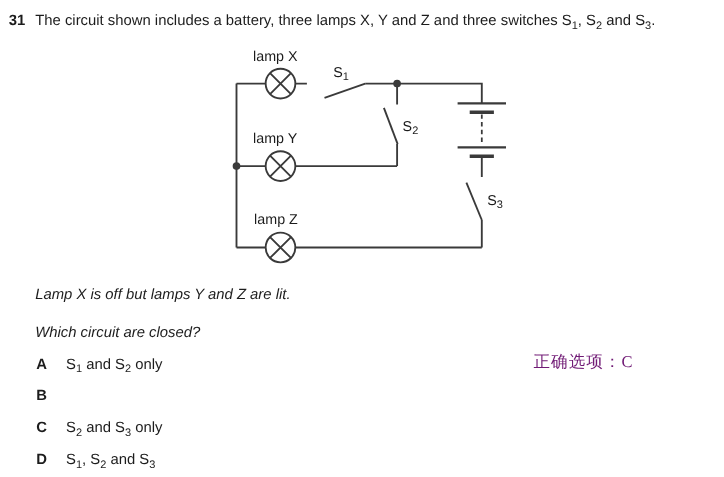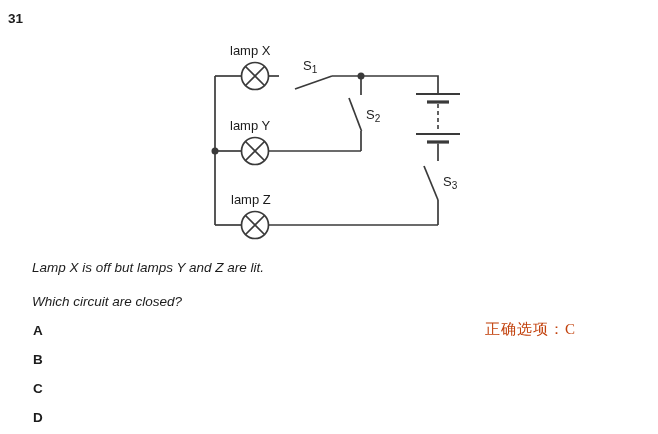--- a/index.html
+++ b/index.html
@@ -46,21 +46,21 @@
   }
   .opt-letter {
     font-weight: bold;
     width: 27px;
     flex: 0 0 27px;
   }
   .answer-note {
     left: 485px; top: 320px;
     font-size: 15px;
     letter-spacing: 1px;
-    color: #c2410c;
+    color: #701a75;
     font-family: "Liberation Serif", serif;
   }
   .circuit-svg {
     left: 185px; top: 38px;
     width: 290px; height: 207px;
   }
   .circuit-svg text {
     font-family: "Liberation Sans", sans-serif;
     font-size: 13px;
     fill: #1c1c1c;
@@ -73,20 +73,21 @@
   .plate-long { stroke: #3a3a3a; stroke-width: 2; }
   .plate-short { stroke: #3a3a3a; stroke-width: 3.2; }
   .dashed { stroke: #3a3a3a; stroke-width: 1.6; stroke-dasharray: 4 3; }
   .dot { fill: #3a3a3a; stroke: none; }
 </style>
 </head>
 <body>
 
 <div class="abs q-line">
   <span class="q-num">31</span>
+  <span class="rich"><span>The circuit shown includes a battery, three lamps X, Y and Z and three switches S</span><sub class="seg">1</sub><span>, S</span><sub class="seg">2</sub><span> and S</span><sub class="seg">3</sub><span>.</span></span>
 </div>
 
 <svg class="abs circuit-svg" viewBox="185 38 290 207">
 
   <path class="wire" d="M215,76 L215,225"></path>
 
   <path class="wire" d="M215,76 L241.5,76"></path>
   <g>
     <circle class="wire" cx="255" cy="76" r="13.5"></circle>
     <path class="wire" d="M245.5,66.5 L264.5,85.5 M264.5,66.5 L245.5,85.5"></path>
@@ -133,24 +134,27 @@
   <text x="303" y="70"><tspan>S</tspan><tspan font-size="10" dy="3">1</tspan></text>
   <text x="366" y="119"><tspan>S</tspan><tspan font-size="10" dy="3">2</tspan></text>
   <text x="443" y="186"><tspan>S</tspan><tspan font-size="10" dy="3">3</tspan></text>
 </svg>
 
 <div class="abs stem" style="top:259px">Lamp X is off but lamps Y and Z are lit.</div>
 <div class="abs stem" style="top:293px">Which circuit are closed?</div>
 
 <div class="abs option-row" style="top:322px">
   <span class="opt-letter">A</span>
+  <span class="rich"><span>S</span><sub class="seg">1</sub><span> and S</span><sub class="seg">2</sub><span> only</span><sub class="seg"></sub></span>
 </div>
 <div class="abs option-row" style="top:351px">
   <span class="opt-letter">B</span>
 </div>
 <div class="abs option-row" style="top:380px">
   <span class="opt-letter">C</span>
+  <span class="rich"><span>S</span><sub class="seg">2</sub><span> and S</span><sub class="seg">3</sub><span> only</span><sub class="seg"></sub></span>
 </div>
 <div class="abs option-row" style="top:409px">
   <span class="opt-letter">D</span>
+  <span class="rich"><span>S</span><sub class="seg">1</sub><span>, S</span><sub class="seg">2</sub><span> and S</span><sub class="seg">3</sub></span>
 </div>
 
 <div class="abs answer-note">正确选项：C</div>
 
 </body></html>

